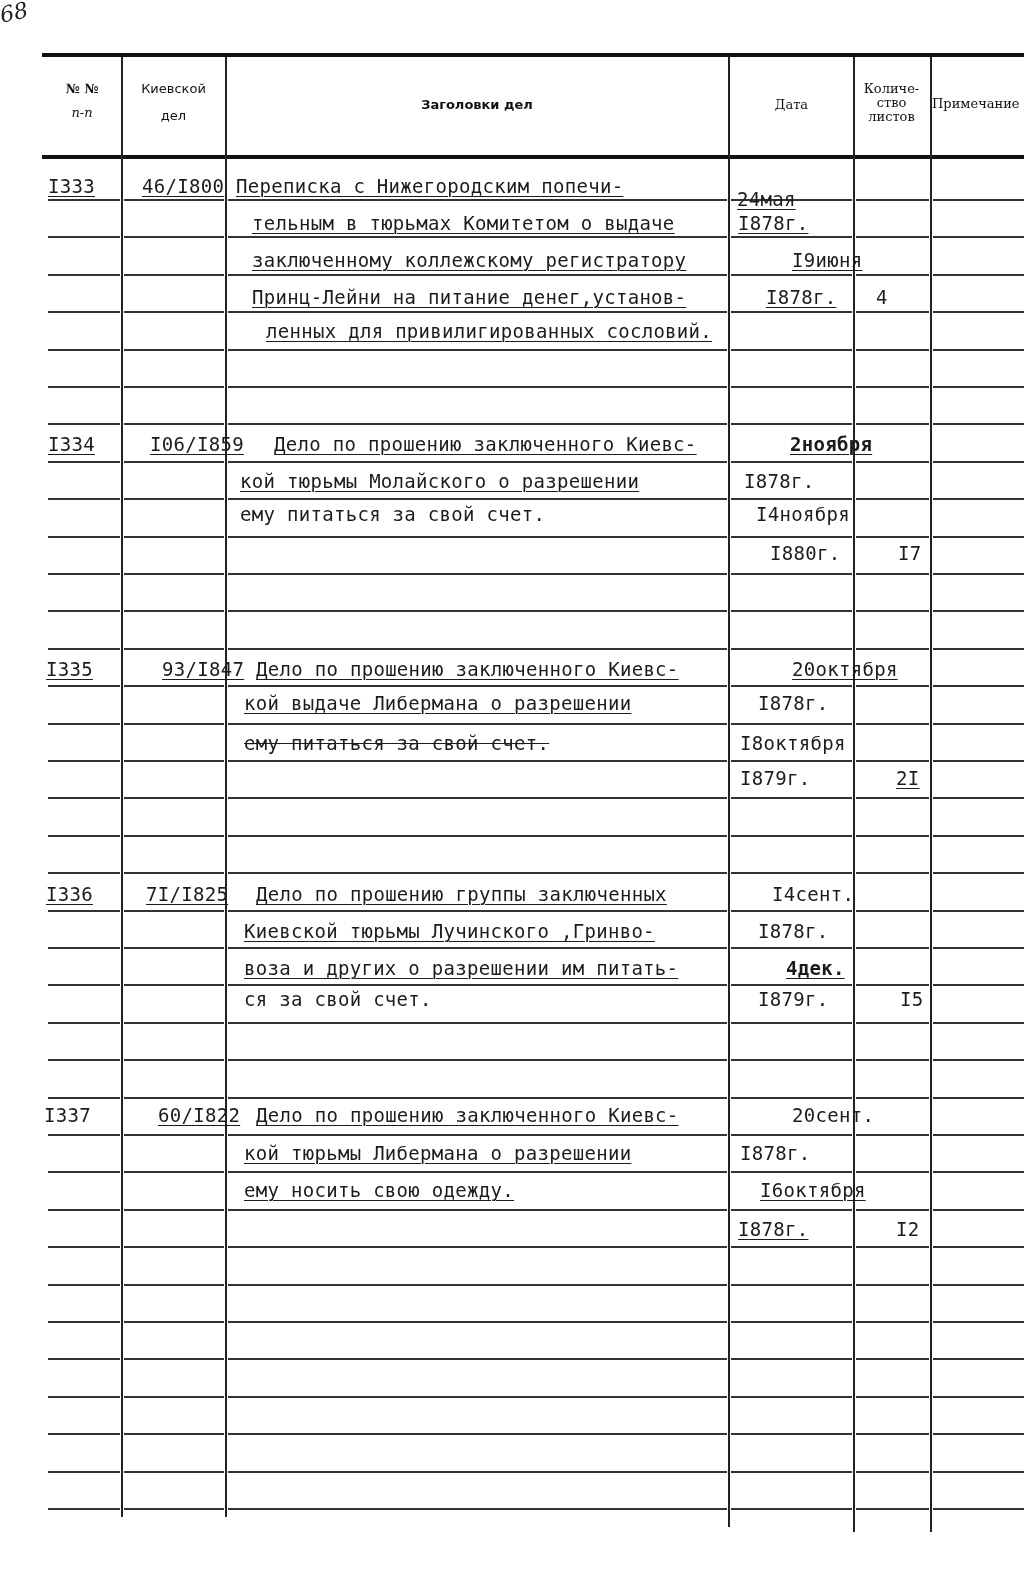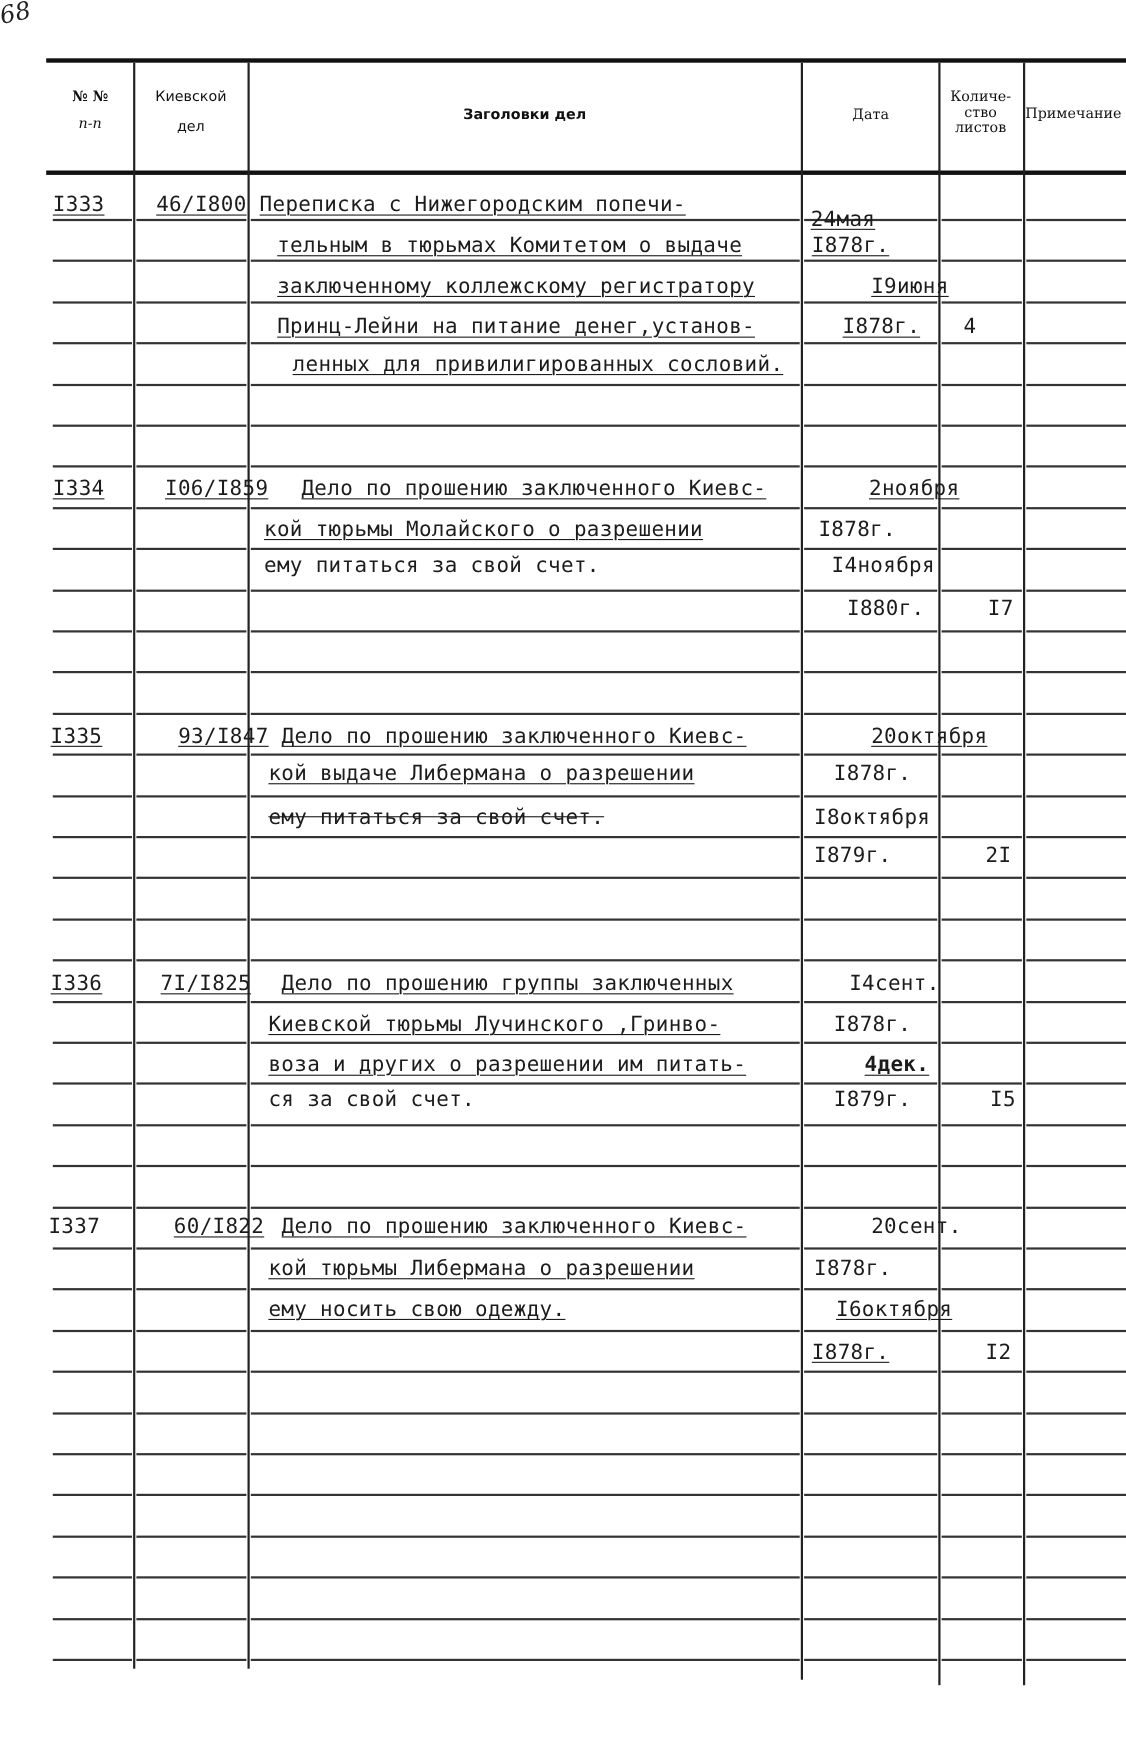--- a/index.html
+++ b/index.html
@@ -296,38 +296,38 @@
     <div class="txt" style="left:766px; top:286px;">I878г.</div>
     <div class="txt nou" style="left:876px; top:286px;">4</div>
   </div>
 
   <div>
     <div class="txt" style="left:48px; top:433px;">I334</div>
     <div class="txt" style="left:150px; top:433px;">I06/I859</div>
     <div class="txt" style="left:274px; top:433px;">Дело по прошению заключенного Киевс-</div>
     <div class="txt" style="left:240px; top:470px;">кой тюрьмы Молайского о разрешении</div>
     <div class="txt nou" style="left:240px; top:503px;">ему питаться за свой счет.</div>
-    <div class="txt" style="left:790px; top:433px;">2ноября</div>
+    <div class="txt" style="left:790px; top:433px;font-weight:bold;">2ноября</div>
     <div class="txt nou" style="left:744px; top:470px;">I878г.</div>
     <div class="txt nou" style="left:756px; top:503px;">I4ноября</div>
     <div class="txt nou" style="left:770px; top:542px;">I880г.</div>
     <div class="txt nou" style="left:898px; top:542px;">I7</div>
   </div>
 
   <div>
     <div class="txt" style="left:46px; top:658px;">I335</div>
     <div class="txt" style="left:146px; top:658px;margin-left:16px;">93/I847</div>
     <div class="txt" style="left:256px; top:658px;">Дело по прошению заключенного Киевс-</div>
     <div class="txt" style="left:244px; top:692px;">кой выдаче Либермана о разрешении</div>
     <div class="txt strike" style="left:244px; top:732px;">ему питаться за свой счет.</div>
     <div class="txt" style="left:792px; top:658px;">20октября</div>
     <div class="txt nou" style="left:758px; top:692px;">I878г.</div>
     <div class="txt nou" style="left:740px; top:732px;">I8октября</div>
     <div class="txt nou" style="left:740px; top:767px;">I879г.</div>
-    <div class="txt nou" style="left:896px; top:767px;">2I</div>
+    <div class="txt nou" style="left:896px; top:767px;text-decoration:underline;">2I</div>
   </div>
 
   <div>
     <div class="txt" style="left:46px; top:883px;">I336</div>
     <div class="txt" style="left:146px; top:883px;">7I/I825</div>
     <div class="txt" style="left:256px; top:883px;">Дело по прошению группы заключенных</div>
     <div class="txt" style="left:244px; top:920px;">Киевской тюрьмы Лучинского ,Гринво-</div>
     <div class="txt" style="left:244px; top:957px;">воза и других о разрешении им питать-</div>
     <div class="txt nou" style="left:244px; top:988px;">ся за свой счет.</div>
     <div class="txt nou" style="left:772px; top:883px;">I4сент.</div>

